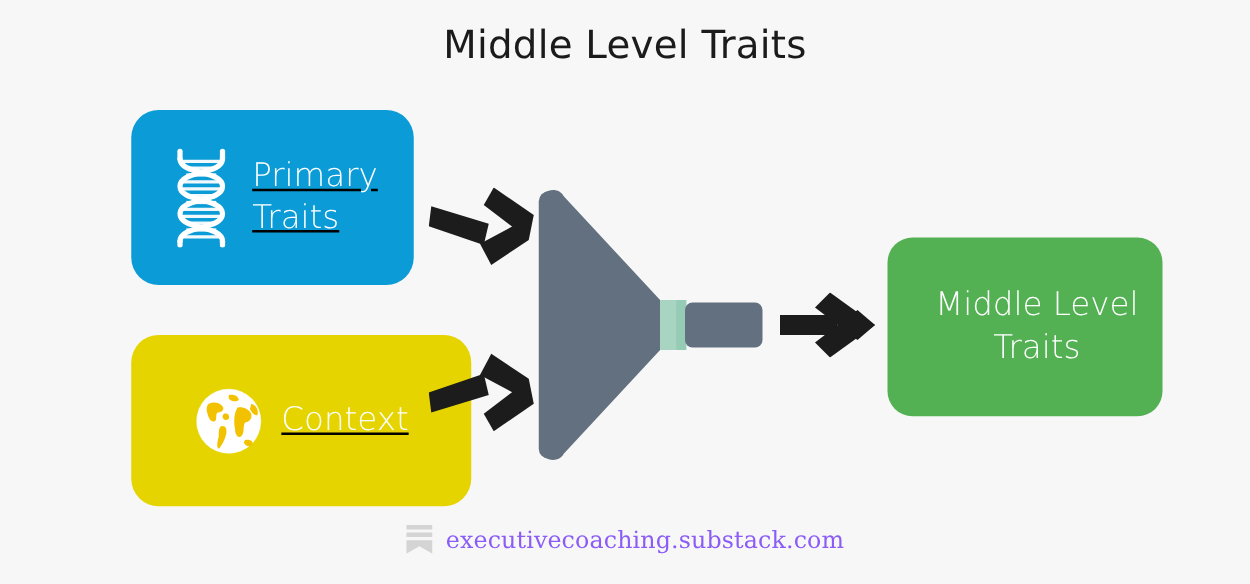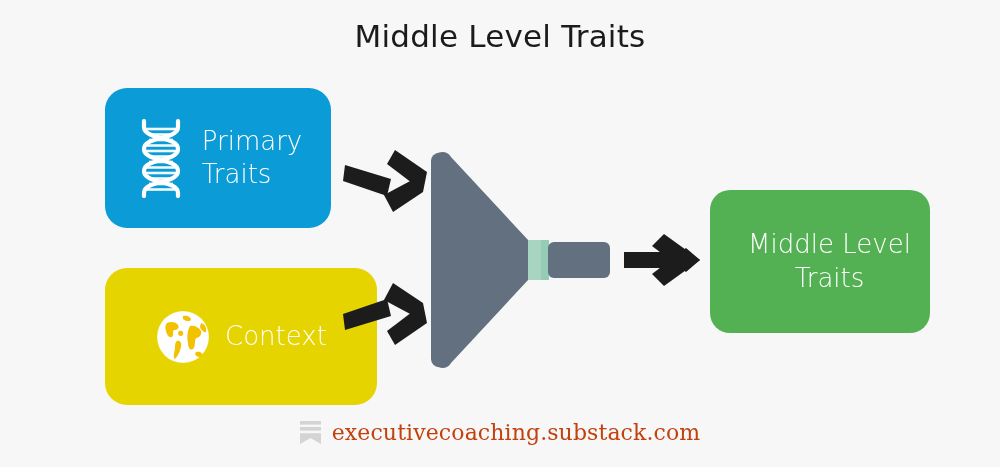--- a/index.html
+++ b/index.html
@@ -64,20 +64,21 @@
     width: 220px;
     height: 143px;
     background: #53b153;
     border-radius: 20px;
   }
 
   .box-inner {
     display: flex;
     align-items: center;
     gap: 14px;
+    text-decoration: underline;
   }
   .box-label {
     font-family: "DejaVu Sans", sans-serif;
     color: #ffffff;
     font-size: 26px;
     font-weight: 300;
     line-height: 1.28;
   }
   .box-label.two-line { white-space: pre-line; }
   .box-label.centered { text-align: center; margin-left: 19px; }
@@ -112,22 +113,22 @@
     left: 0;
     top: 420px;
     width: 1000px;
     display: flex;
     align-items: center;
     justify-content: center;
     gap: 11px;
   }
   .footer-text {
     font-family: "DejaVu Serif", serif;
-    font-size: 22px;
-    color: #c2410c;
+    font-size: 19px;
+    color: #8b5cf6;
     letter-spacing: 0.1px;
   }
   .footer-logo { line-height: 0; }
 </style>
 </head>
 <body>
 
 <div id="canvas">
 
   <div class="title">Middle Level Traits</div>

